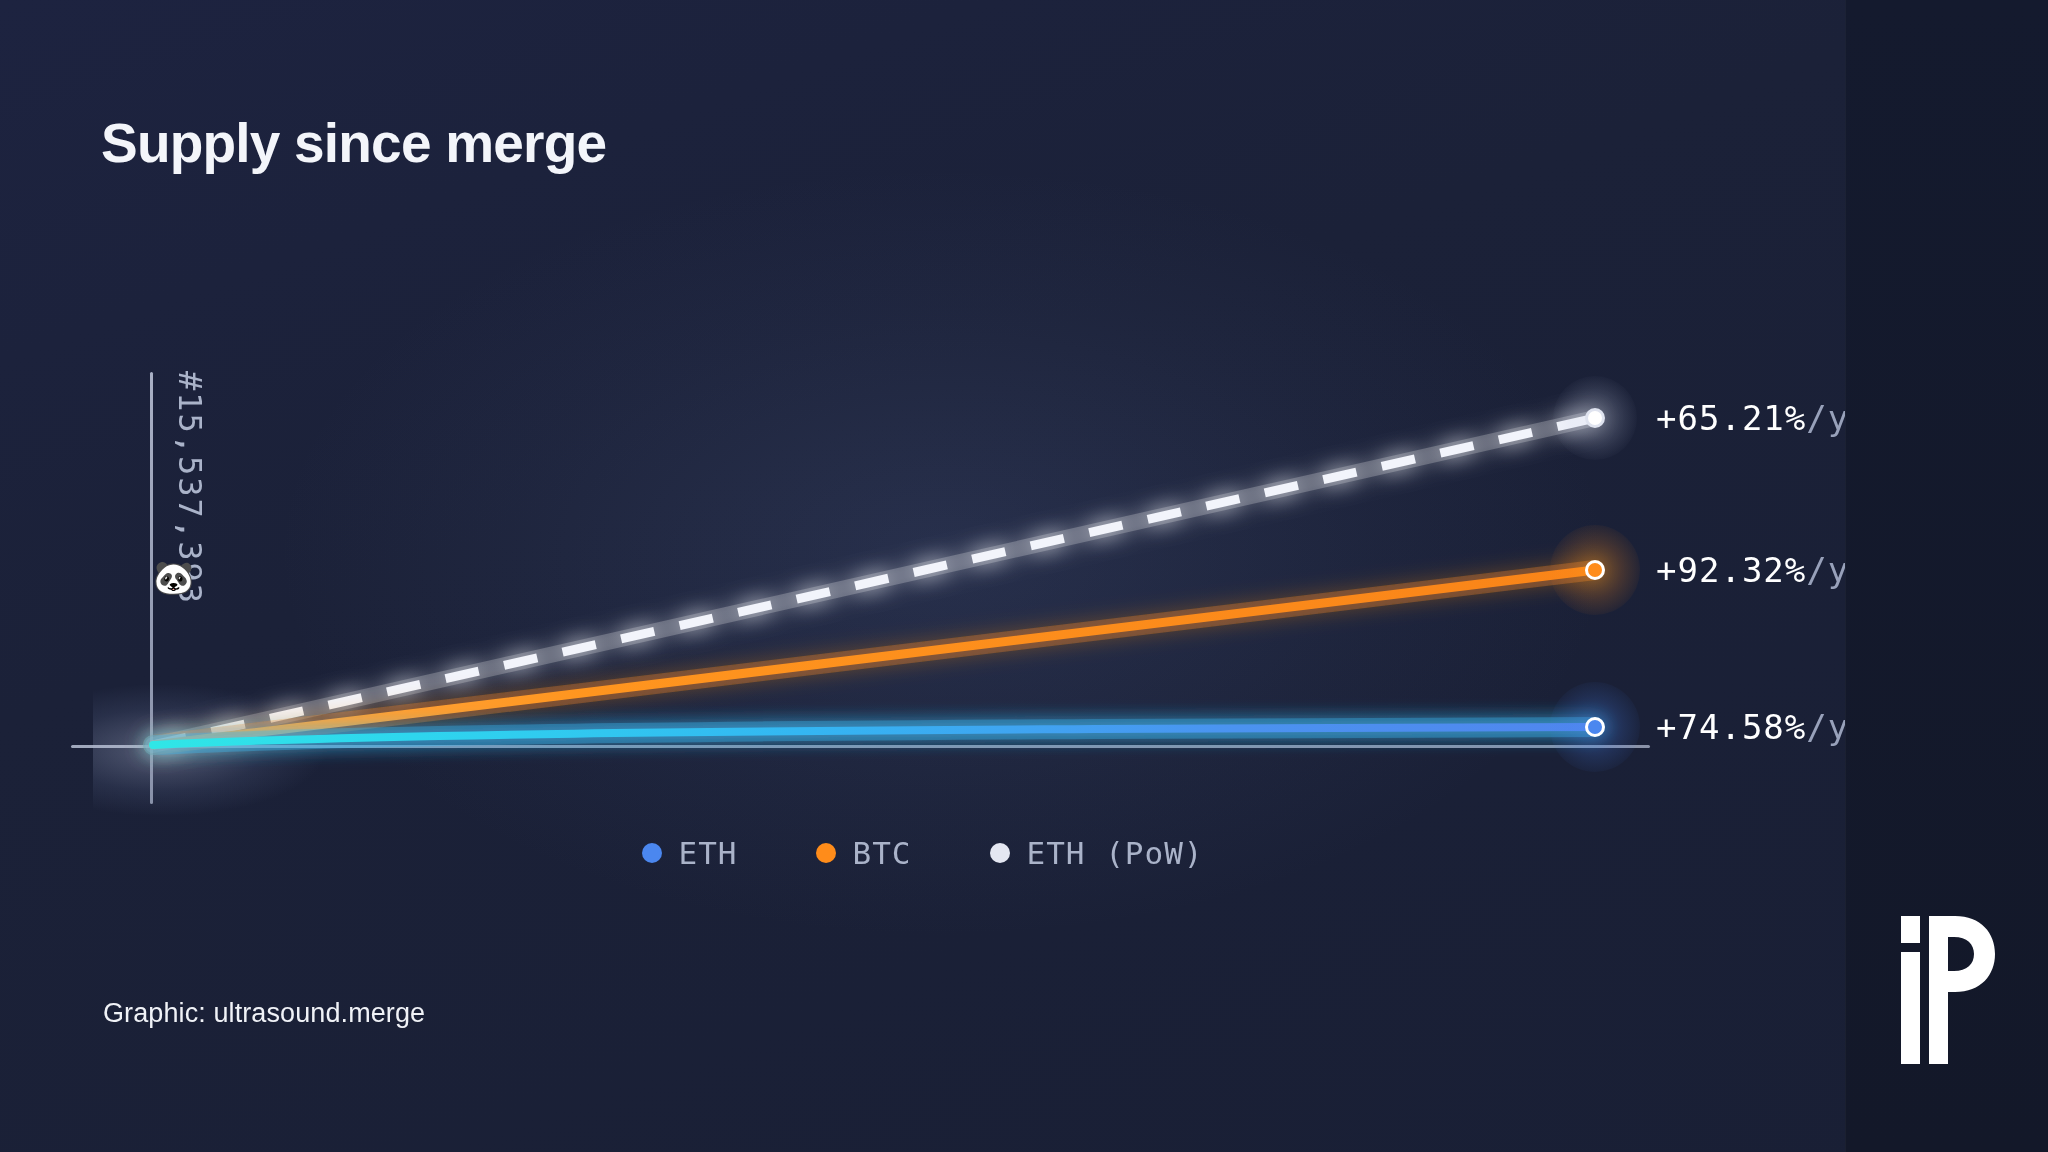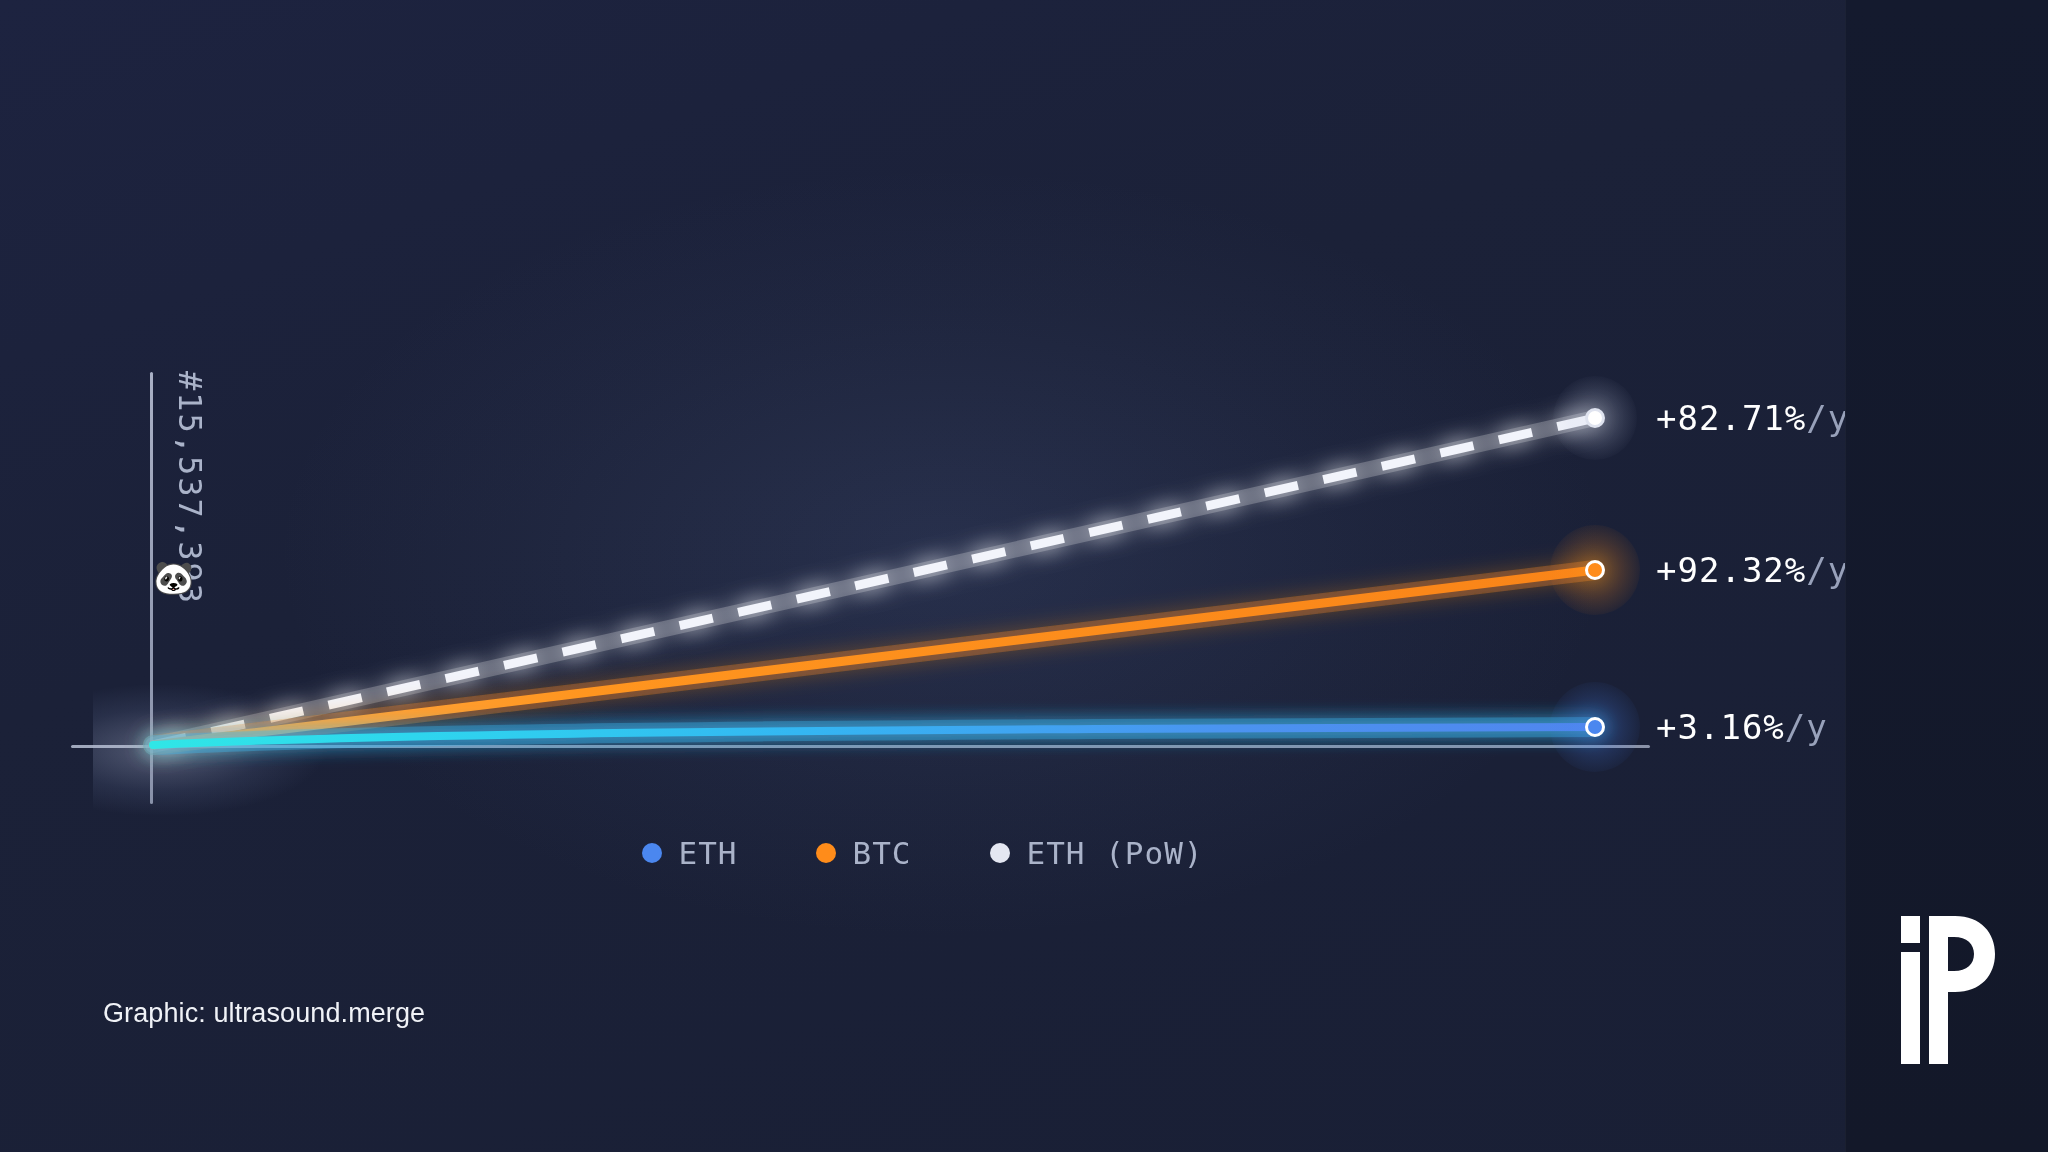--- a/index.html
+++ b/index.html
@@ -172,20 +172,21 @@
     color:#aab3c9;
     letter-spacing:1px;
     white-space:nowrap;
   }
 </style>
 </head>
 <body>
 
 <div id="canvas">
 
+  <div id="title">Supply since merge</div>
 
   <div id="plot">
 
     <div class="origin-glow"></div>
     <div class="y-axis"></div>
     <div class="x-stub"></div>
     <div class="baseline"></div>
 
     <div class="y-label">#15,537,393</div>
     <div class="panda">🐼</div>
@@ -251,27 +252,27 @@
     <div class="marker" style="left:1500px; top:215px;">
       <span class="halo halo-btc"></span>
       <span class="dot dot-btc"></span>
     </div>
     <div class="marker" style="left:1500px; top:372px;">
       <span class="halo halo-eth"></span>
       <span class="dot dot-eth"></span>
     </div>
 
     <div class="val" style="left:1561px; top:43px;">
-      <span>+82.71%</span><span class="unit">/y</span>
+      <span>+65.21%</span><span class="unit">/y</span>
     </div>
     <div class="val" style="left:1561px; top:195px;">
       <span>+92.32%</span><span class="unit">/y</span>
     </div>
     <div class="val" style="left:1561px; top:352px;">
-      <span>+3.16%</span><span class="unit">/y</span>
+      <span>+74.58%</span><span class="unit">/y</span>
     </div>
   </div>
 
   <div id="legend">
     <div class="leg-item">
       <span class="leg-swatch" style="background:#4b87ef"></span>
       <span class="leg-label">ETH</span>
     </div>
     <div class="leg-item">
       <span class="leg-swatch" style="background:#ff8c1a"></span>

